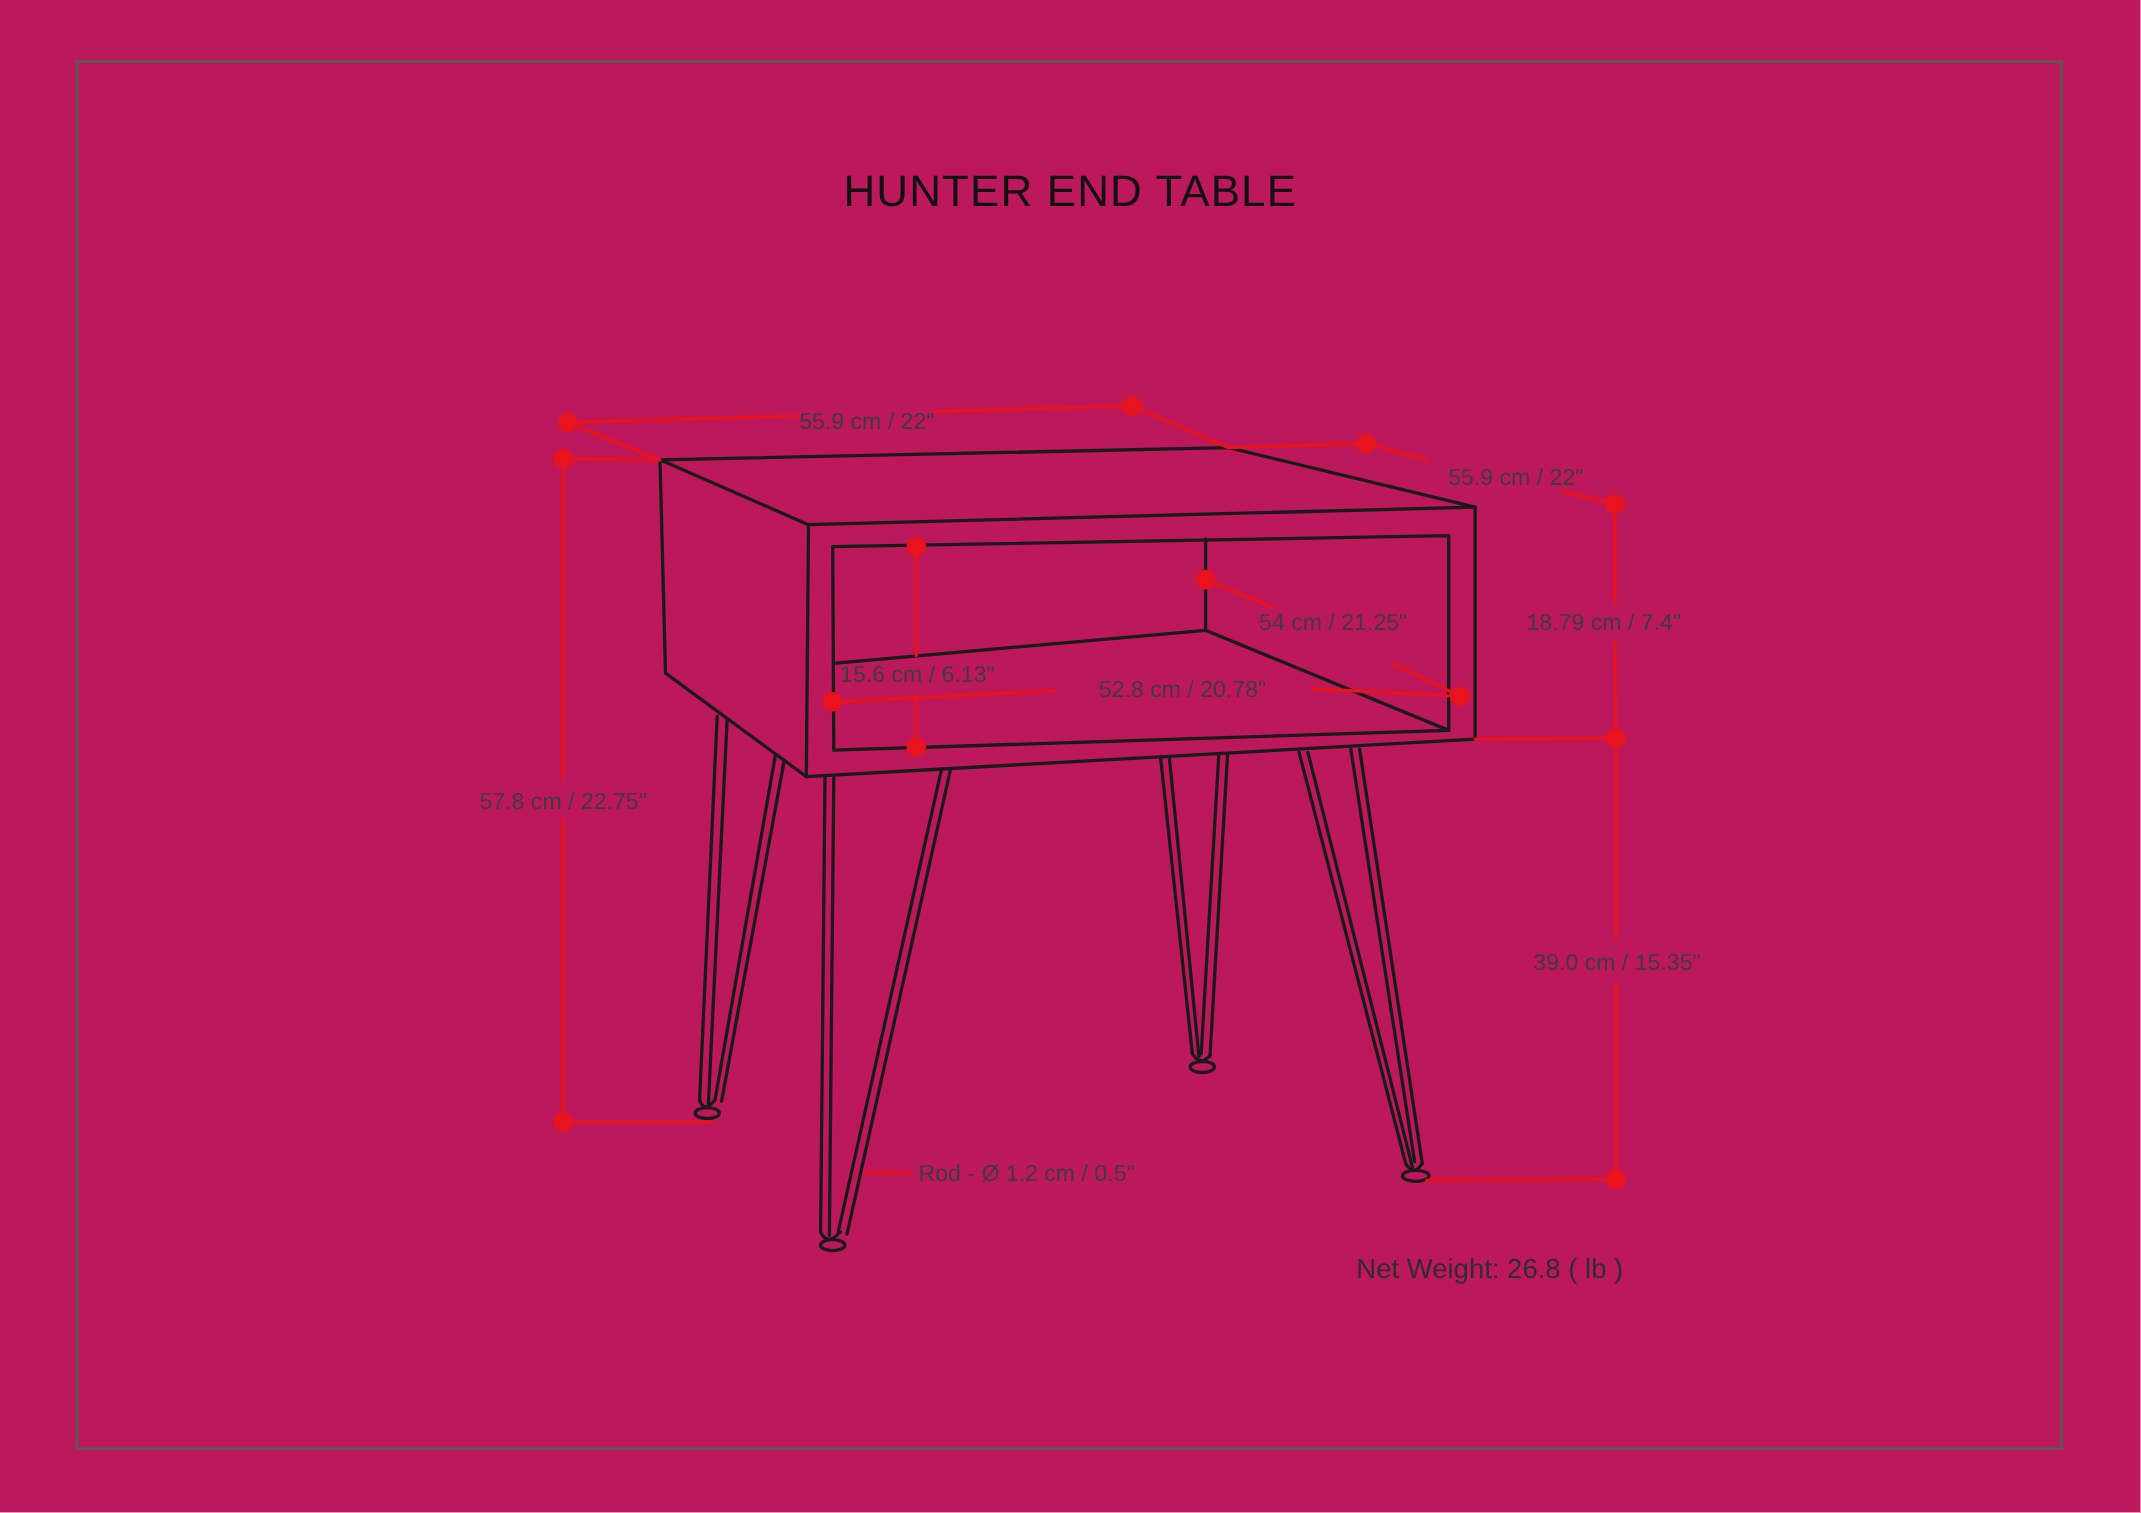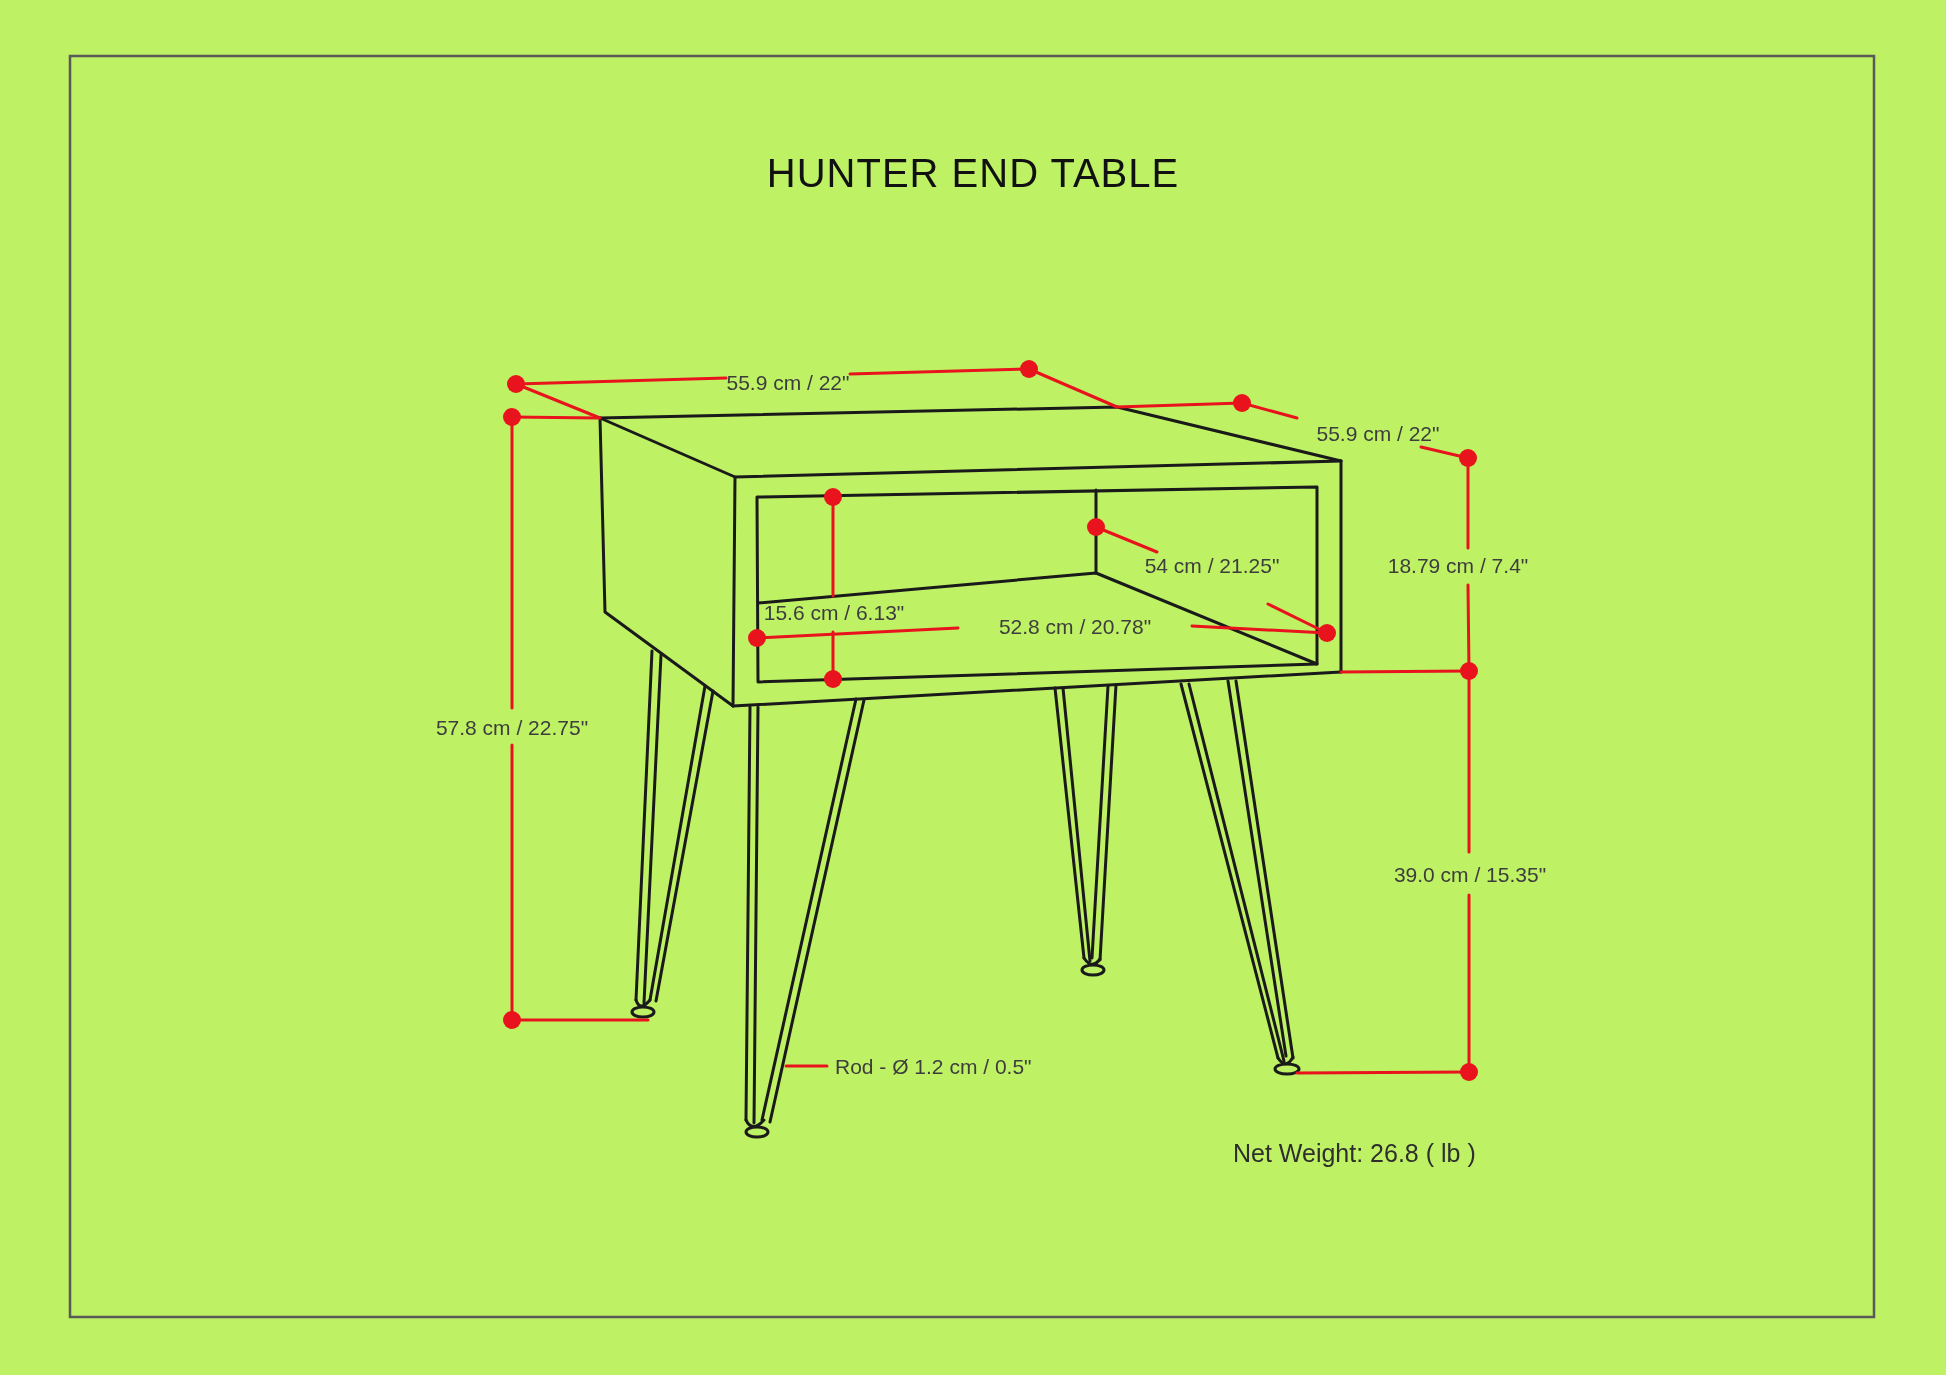--- a/index.html
+++ b/index.html
@@ -1,16 +1,16 @@
 <!DOCTYPE html>
 <html style="--red: #e8131d; --line: #1a1a1a; --label: #3d3d3d; --border: #595959;"><head>
 <meta charset="utf-8">
 <style>
   html,body{margin:0;padding:0;background:#ffffff;}
-  .canvas{position:relative;width:1946px;height:1375px;background:#bef264;overflow:hidden;
+  .canvas{position:relative;width:1946px;height:1375px;background:#be185d;overflow:hidden;
           font-family:"Liberation Sans",sans-serif;}
   svg{position:absolute;left:0;top:0;}
   :root{
     --red:#e8131d;
     --line:#1a1a1a;
     --label:#3d3d3d;
     --border:#595959;
   }
   .blk{stroke:var(--line);stroke-width:3;fill:none;stroke-linejoin:round;stroke-linecap:round;}
   .red{stroke:var(--red);stroke-width:3;fill:none;stroke-linecap:round;}

